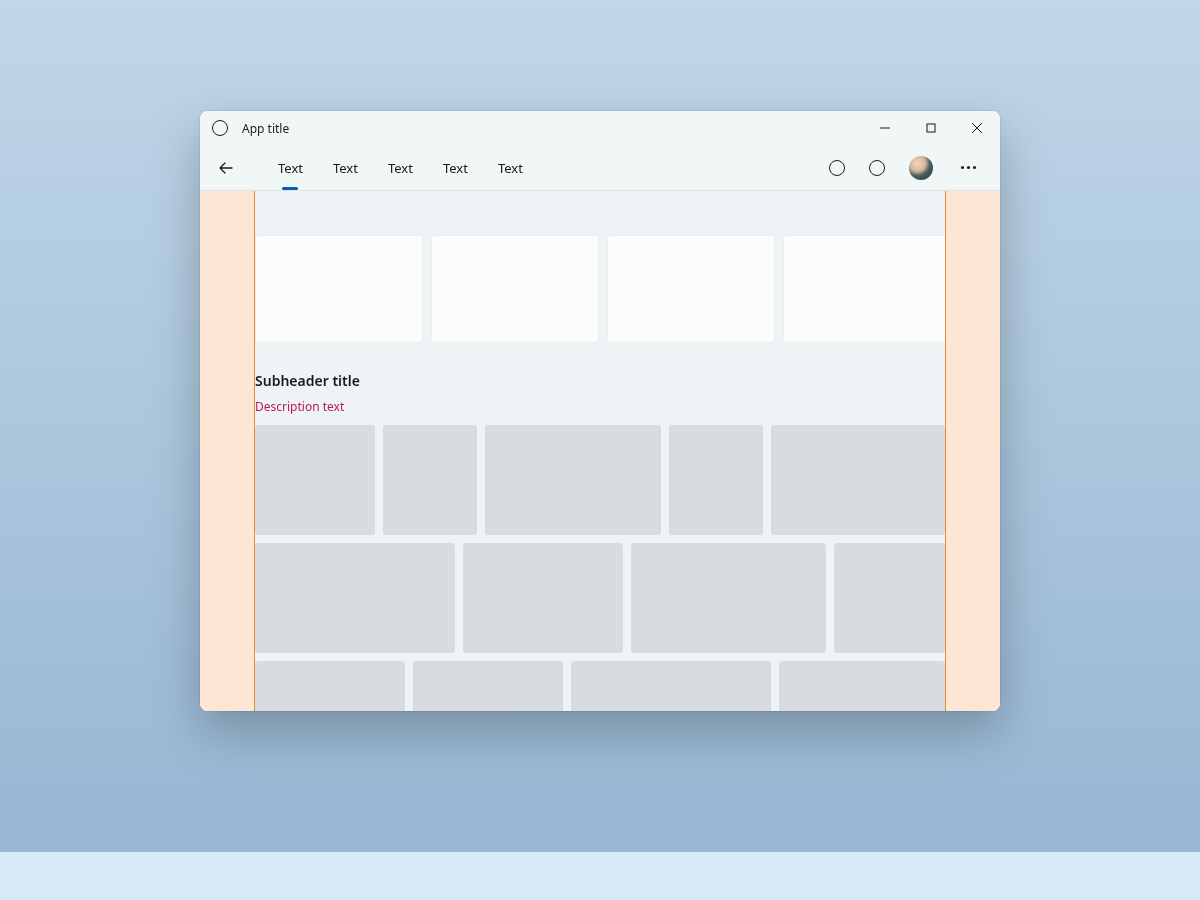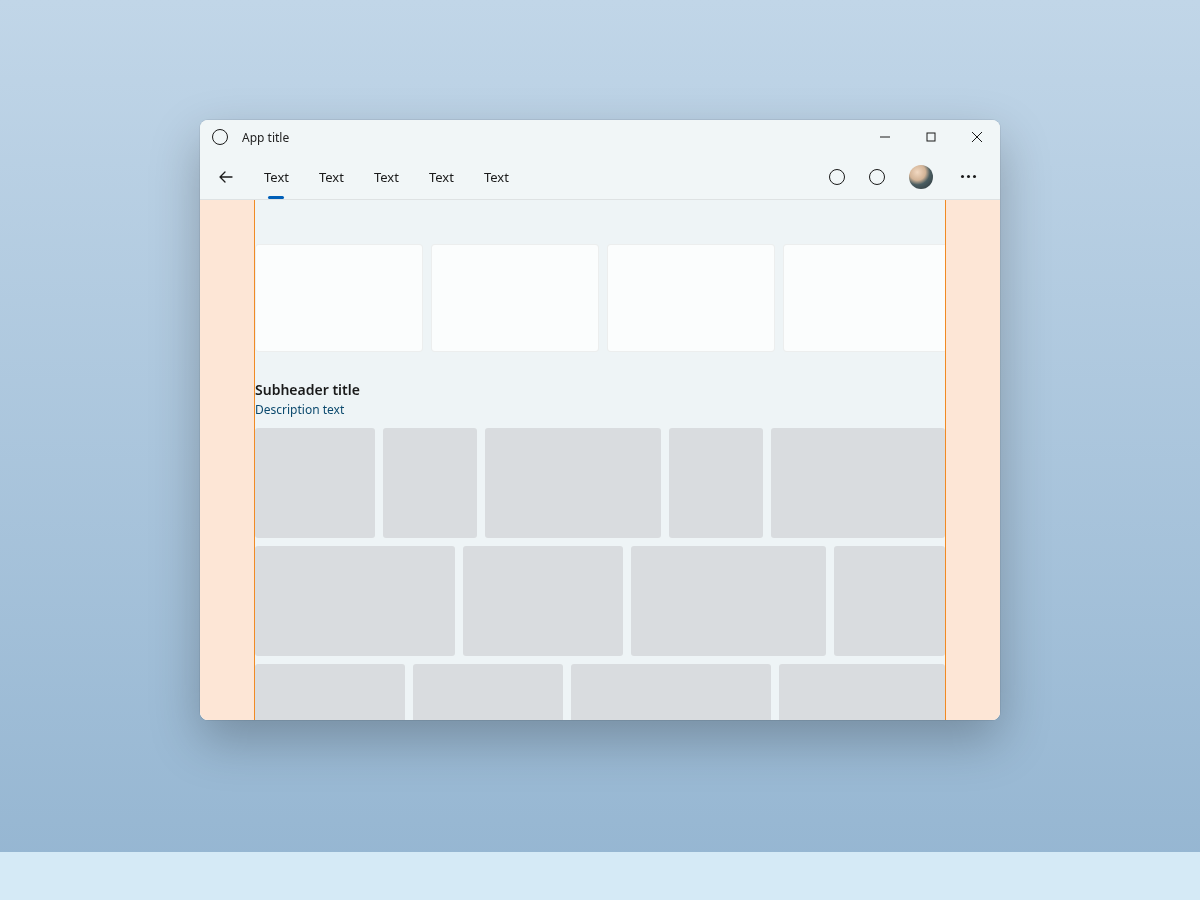--- a/index.html
+++ b/index.html
@@ -7,21 +7,21 @@
     width: 1200px; height: 900px;
     font-family: "Segoe UI", system-ui, -apple-system, sans-serif;
     background: linear-gradient(180deg, #c1d6e8 0%, #94b5d1 100%);
     position: relative; overflow: hidden;
   }
   .taskbar {
     position: absolute; bottom: 0; left: 0; right: 0; height: 48px;
     background: #d5eaf6;
   }
   .window {
-    position: absolute; left: 200px; top: 120px;
+    position: absolute; left: 200px; top: 111px;
     width: 800px; height: 600px;
     background: #f7f9f9;
     border-radius: 8px;
     box-shadow: 0 20px 50px rgba(0,0,0,.25), 0 0 0 1px rgba(0,0,0,.06);
     overflow: hidden;
     display: flex; flex-direction: column;
   }
   
   .titlebar {
     height: 34px; display: flex; align-items: center;
@@ -41,21 +41,21 @@
   
   .navbar {
     height: 46px; display: flex; align-items: center;
     padding: 0 12px; border-bottom: 1px solid rgba(0,0,0,.08);
     background: #f1f6f7;
   }
   .back-btn {
     width: 28px; height: 28px; display:flex; align-items:center; justify-content:center;
     margin-right: 10px;
   }
-  .tabs { display: flex; gap: 18px; align-items: center; height: 100%; margin-left: 8px; }
+  .tabs { display: flex; gap: 18px; align-items: center; height: 100%; margin-left: 22px; }
   .tab { font-size: 13px; color: #1a1a1a; height: 100%; display: flex; align-items: center; position: relative; padding: 0 6px; }
   .tab.active::after {
     content: ""; position: absolute; left: 50%; transform: translateX(-50%);
     bottom: 0; width: 16px; height: 3px; background: #005fb8; border-radius: 2px;
   }
   .nav-right { margin-left: auto; display: flex; align-items: center; gap: 24px; padding-right: 8px; }
   .circle-icon { width: 16px; height: 16px; border: 1.5px solid #1a1a1a; border-radius: 50%; display:block; }
   .avatar {
     width: 24px; height: 24px; border-radius: 50%;
     background: radial-gradient(circle at 35% 30%, #f2d9c2 0%, #d3b497 35%, #4a5d61 55%, #2c3337 100%);
@@ -78,21 +78,21 @@
   }
   .card-row {
     display: flex; gap: 8px; padding: 0 0px;
   }
   .card {
     flex: 0 0 168px; height: 108px; background: #fbfdfd;
     border: 1px solid rgba(0,0,0,.06); border-radius: 4px;
   }
   .section-head { margin-top: 28px; margin-bottom: 10px; }
   .subheader { font-size: 14px; font-weight: 600; color: #1a1a1a; }
-  .description { font-size: 12px; color: #0c4a6e; margin-top: 2px; }
+  .description { font-size: 12px; color: #be185d; margin-top: 8px; }
   .masonry { display: flex; flex-direction: column; gap: 8px; margin-top: 6px; }
   .mrow { display: flex; gap: 8px; height: 110px; }
   .tile { background: #d9dcdf; border-radius: 3px; }
   
   .r1a{flex:0 0 120px}.r1b{flex:0 0 94px}.r1c{flex:0 0 176px}.r1d{flex:0 0 94px}.r1e{flex:1}
   .r2a{flex:0 0 200px}.r2b{flex:0 0 160px}.r2c{flex:0 0 195px}.r2d{flex:1}
   .mrow.short{height:60px}
   .r3a{flex:0 0 150px}.r3b{flex:0 0 150px}.r3c{flex:0 0 200px}.r3d{flex:1}
 </style>
 </head>

